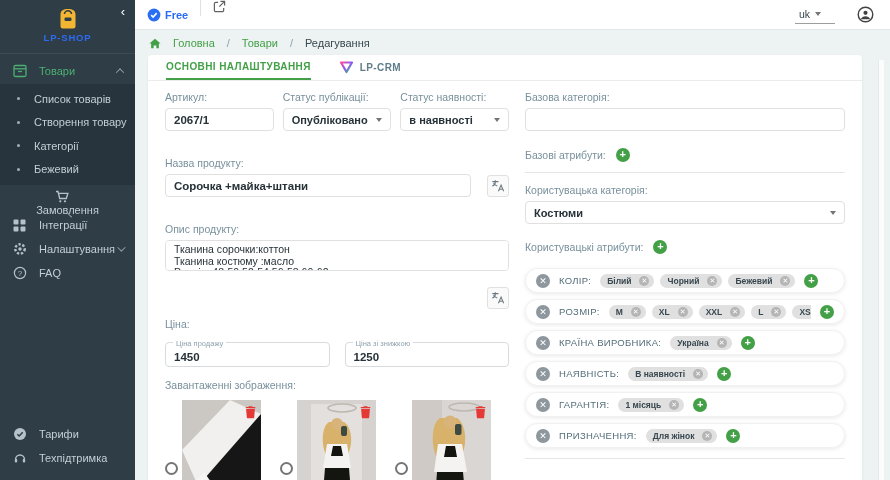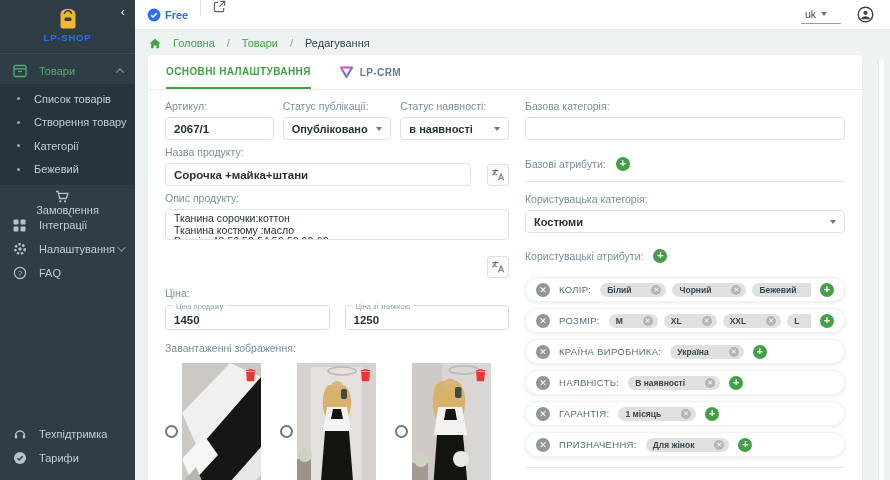--- a/index.html
+++ b/index.html
@@ -24,54 +24,54 @@
   .sub-item { display:flex; align-items:center; height:23.5px; padding-left:17px; color:#c3ced5; cursor:pointer; font-size:11px; }
   .sub-item .dot { width:3px; height:3px; border-radius:50%; background:#9fb0b9; margin-right:14px; flex-shrink:0; }
   .nav-bottom { padding-bottom:10px; }
   svg.sico { stroke:#b6c2c9; fill:none; stroke-width:1.3; }
 
   
   .topbar { position:absolute; left:135px; top:0; right:0; height:30px; background:#fff; border-bottom:1px solid #e4e7e9; display:flex; padding:0 16px 0 12px; z-index:4; }
   .free-badge { display:flex; align-items:center; gap:4px; color:#2a6df5; font-weight:bold; font-size:11px; cursor:pointer; }
   .tb-divider { width:1px; height:16px; background:#e0e0e0; margin:0 12px; }
   .open-new { cursor:pointer; display:flex; }
-  .tb-right { margin-left:auto; display:flex; align-items:center; gap:16px; }
+  .tb-right { margin-left:auto; display:flex; align-items:center; gap:22px; }
   .lang-select { display:flex; align-items:center; gap:5px; font-size:10.5px; color:#37474f; border-bottom:1px solid #9e9e9e; padding:2px 4px 3px; cursor:pointer; min-width:40px; }
   .caret-down { width:0; height:0; border-left:3.5px solid transparent; border-right:3.5px solid transparent; border-top:4px solid #757575; }
   .avatar-btn { cursor:pointer; display:flex; }
 
   
   .content { position:absolute; left:135px; top:30px; right:6px; bottom:0; background:#edf2f2; }
   .scroll-strip { position:absolute; right:0; top:30px; bottom:0; width:6px; background:#fbfcfc; border-left:1px solid #e6e9ea; }
   .breadcrumb { display:flex; align-items:center; gap:12px; padding:7px 0 6px 14px; font-size:11px; }
   .breadcrumb a { color:#43a047; text-decoration:none; cursor:pointer; }
   .breadcrumb .sep { color:#90a4ae; }
   .breadcrumb .current { color:#37474f; }
 
   .card { position:absolute; left:13px; right:22px; top:25px; height:450px; background:#fff; border-radius:4px 4px 0 0; box-shadow:0 1px 3px rgba(0,0,0,.06); }
 
   
-  .tabs { display:flex; align-items:stretch; height:35px; border-bottom:1px solid #ececec; padding-left:18px; gap:28px; }
+  .tabs { display:flex; align-items:stretch; height:26px; border-bottom:1px solid #ececec; padding-left:18px; gap:28px; }
   .tab { display:flex; align-items:center; gap:6px; font-size:10px; font-weight:bold; letter-spacing:.4px; cursor:pointer; color:#607d8b; }
   .tab.active { color:#43a047; border-bottom:2px solid #43a047; }
 
   
   .form { display:flex; gap:16px; padding:10px 17px 0 17px; }
   .col-left { width:344px; flex-shrink:0; }
   .col-right { flex:1; min-width:0; }
   .f-label { font-size:10.5px; color:#78909c; margin-bottom:5px; display:block; }
   .f-input { width:100%; height:23px; border:1px solid #e0e0e0; border-radius:4px; padding:0 8px; font-size:11.5px; font-weight:bold; color:#263238; font-family:inherit; background:#fff; outline:none; }
   .f-select { height:23px; border:1px solid #e0e0e0; border-radius:4px; padding:0 8px; display:flex; align-items:center; justify-content:space-between; font-size:11px; font-weight:bold; color:#263238; cursor:pointer; background:#fff; }
   .row3 { display:flex; gap:9px; }
   .row3 > div { flex:1; min-width:0; }
   .field-row { display:flex; gap:16px; }
   .field-row .grow { flex:1; min-width:0; }
   .sq-btn { width:22px; height:22px; border:1px solid #e0e0e0; border-radius:3px; background:#fafafa; display:flex; align-items:center; justify-content:center; cursor:pointer; flex-shrink:0; }
   .f-textarea { width:100%; height:51px; border:1px solid #e0e0e0; border-radius:4px; padding:3px 8px; font-size:10.5px; line-height:11.5px; color:#263238; font-family:inherit; resize:none; outline:none; white-space:pre-line; }
-  .mt { margin-top:6px; }
+  .mt { margin-top:26px; }
 
   
   .price-row { display:flex; gap:15px; margin-top:4px; }
   .price-field { position:relative; flex:1; border:1px solid #d7dbdd; border-radius:4px; height:25px; }
   .price-field input { width:100%; height:100%; border:none; outline:none; padding:4px 8px 0; font-size:11.5px; font-weight:bold; color:#263238; background:transparent; font-family:inherit; }
   .price-field .float-lbl { position:absolute; top:-4px; left:7px; background:#fff; padding:0 3px; font-size:7.5px; color:#90a4ae; }
 
   
   .img-grid { display:flex; gap:19px; margin-top:9px; }
   .img-item { display:flex; align-items:center; }
@@ -81,21 +81,21 @@
   .trash { position:absolute; top:5px; right:5px; cursor:pointer; line-height:0; }
 
   
   .attr-head { display:flex; align-items:center; gap:10px; }
   .plus-btn { width:14px; height:14px; border-radius:50%; background:#43a047; color:#fff; font-size:11px; font-weight:bold; line-height:13px; text-align:center; cursor:pointer; flex-shrink:0; }
   .hr { border:none; border-top:1px solid #e6e6e6; margin:10px 0 11px; }
   .attr-row { display:flex; align-items:center; gap:9px; border:1px solid #f1f1f1; border-radius:14px; box-shadow:0 1px 4px rgba(0,0,0,.09); height:25px; padding:0 10px; margin-bottom:6px; background:#fff; }
   .attr-del { width:14px; height:14px; border-radius:50%; background:#8d979d; color:#fff; font-size:9px; line-height:14px; text-align:center; cursor:pointer; flex-shrink:0; }
   .attr-name { font-size:9.5px; color:#546e7a; letter-spacing:.3px; white-space:nowrap; }
   .chips { display:flex; align-items:center; gap:6px; flex-wrap:nowrap; overflow:hidden; }
-  .chip { display:flex; align-items:center; gap:20px; background:#e0e0e0; border-radius:9px; padding:2px 5px 2px 7px; font-size:8.5px; font-weight:bold; color:#37474f; white-space:nowrap; cursor:default; }
+  .chip { display:flex; align-items:center; gap:8px; background:#e0e0e0; border-radius:9px; padding:2px 5px 2px 7px; font-size:8.5px; font-weight:bold; color:#37474f; white-space:nowrap; cursor:default; }
   .chip .x { width:10px; height:10px; border-radius:50%; background:#b5b5b5; color:#fff; font-size:7px; line-height:10px; text-align:center; cursor:pointer; }
 </style>
 </head>
 <body>
 
 <aside class="sidebar">
   <div class="logo-block">
     <span class="collapse-btn">‹</span>
     <svg class="logo-bag" width="24" height="22" viewBox="0 0 24 22">
       <path d="M4.5 6.5C4.5 2.6 7.5 1 12 1s7.5 1.6 7.5 5.5V18a2.5 2.5 0 0 1-2.5 2.5H7A2.5 2.5 0 0 1 4.5 18z" fill="#f2b632"></path>
@@ -179,36 +179,36 @@
           <text x="7" y="9.8" text-anchor="middle" font-size="8" fill="#b6c2c9" font-family="Liberation Sans, sans-serif">?</text>
         </svg>
       </span>
       <span class="lbl">FAQ</span>
     </div>
   </nav>
 
   <div class="nav-bottom">
     <div class="nav-item">
       <span class="ico">
+        <svg width="14" height="14" viewBox="0 0 14 14">
+          <circle cx="7" cy="7" r="6" fill="#b6c2c9"></circle>
+          <path d="M4.3 7.2 6.2 9l3.5-3.8" fill="none" stroke="#2f3d47" stroke-width="1.5"></path>
+        </svg>
+      </span>
+      <span class="lbl">Тарифи</span>
+    </div>
+    <div class="nav-item">
+      <span class="ico">
         <svg class="sico" width="14" height="14" viewBox="0 0 14 14">
           <path d="M2.5 8.5a4.5 4.5 0 0 1 9 0"></path>
           <rect x="1.8" y="7.8" width="2.4" height="3.8" rx="1.1" fill="#b6c2c9" stroke="none"></rect>
           <rect x="9.8" y="7.8" width="2.4" height="3.8" rx="1.1" fill="#b6c2c9" stroke="none"></rect>
         </svg>
       </span>
       <span class="lbl">Техпідтримка</span>
-    </div>
-    <div class="nav-item">
-      <span class="ico">
-        <svg width="14" height="14" viewBox="0 0 14 14">
-          <circle cx="7" cy="7" r="6" fill="#b6c2c9"></circle>
-          <path d="M4.3 7.2 6.2 9l3.5-3.8" fill="none" stroke="#2f3d47" stroke-width="1.5"></path>
-        </svg>
-      </span>
-      <span class="lbl">Тарифи</span>
     </div>
   </div>
 </aside>
 
 <header class="topbar">
   <div class="free-badge">
     <svg width="14" height="14" viewBox="0 0 14 14">
       <circle cx="7" cy="7" r="6.4" fill="#2a6df5"></circle>
       <path d="M4.2 7.1 6.1 9l3.6-3.9" fill="none" stroke="#fff" stroke-width="1.6"></path>
     </svg>
@@ -319,21 +319,21 @@
               <svg width="14" height="14" viewBox="0 0 16 16" style="stroke:#6b7880;fill:none;stroke-width:1.2;">
                 <path d="M1.5 3h7M5 1.5V3c0 2.2-1.4 4.3-3.5 5"></path>
                 <path d="M3 4.5c.8 1.8 2.4 3 4.2 3.4"></path>
                 <path d="M8.5 14 11.5 7l3 7M9.6 11.6h3.8"></path>
               </svg>
             </span>
           </div>
         </div>
 
         <div style="margin-top:9px;">
-          <span class="f-label" style="margin-bottom:6px;">Ціна:</span>
+          <span class="f-label" style="margin-bottom:12px;">Ціна:</span>
           <div class="price-row">
             <div class="price-field">
               <span class="float-lbl">Ціна продажу</span>
               <input value="1450" style="">
             </div>
             <div class="price-field">
               <span class="float-lbl">Ціна зі знижкою</span>
               <input value="1250" style="">
             </div>
           </div>

